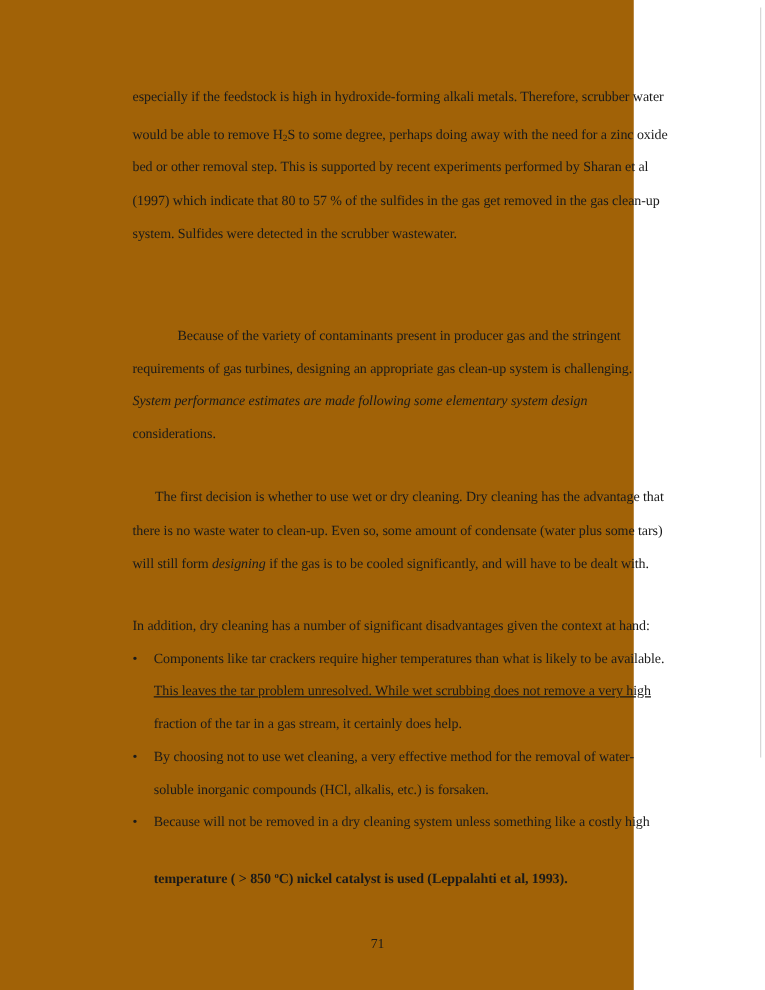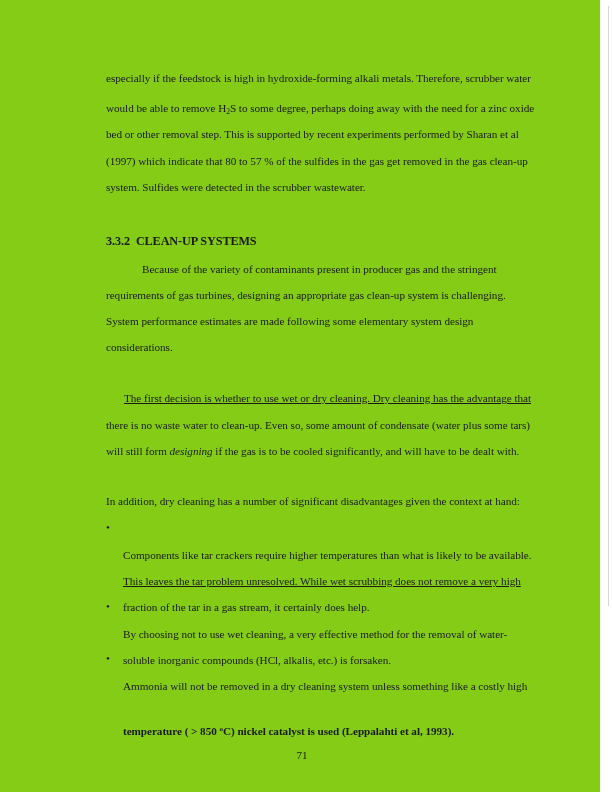--- a/index.html
+++ b/index.html
@@ -11,22 +11,22 @@
       width: 612px;
       height: 792px;
       position: relative;
       overflow: hidden;
       font-family: "Liberation Serif", "DejaVu Serif", serif;
       color: #1a1a1a;
     }
     .page {
       position: absolute;
       left: 0; top: 0;
-      width: 600px; height: 792px;
-      background: #84cc16;
+      width: 507px; height: 792px;
+      background: #a16207;
     }
     .scan-edge {
       position: absolute;
       left: 608px;
       top: 6px;
       width: 1px;
       height: 600px;
       background: #d8d8d8;
     }
     .line {
@@ -55,21 +55,20 @@
       font-size: 11.2px;
       line-height: 14px;
     }
     .bline {
       position: absolute;
       left: 123px;
       font-size: 11.2px;
       line-height: 14px;
       white-space: nowrap;
       letter-spacing: -0.05px;
-      margin-top: 28px;
     }
     sub { font-size: 7.5px; vertical-align: -2px; line-height: 0; }
     sup { font-size: 7px; vertical-align: 4px; line-height: 0; }
     em { font-style: italic; }
     .page-number {
       position: absolute;
       left: 0;
       width: 612px;
       top: 749px;
       text-align: center;
@@ -84,51 +83,48 @@
   <div class="scan-edge"></div>
 
   <div>
     <div class="line" style="top:71px;">especially if the feedstock is high in hydroxide-forming alkali metals.  Therefore, scrubber water</div>
     <div class="line" style="top:101px;"><span>would be able to remove H</span><sub>2</sub><span>S to some degree, perhaps doing away with the need for a zinc oxide</span></div>
     <div class="line" style="top:127px;">bed or other removal step.  This is supported by recent experiments performed by Sharan et al</div>
     <div class="line" style="top:154px;">(1997) which indicate that 80 to 57 % of the sulfides in the gas get removed in the gas clean-up</div>
     <div class="line" style="top:180px;">system.  Sulfides were detected in the scrubber wastewater.</div>
   </div>
 
-  <div class="heading">
-    <span class="num">3.3.2</span><span>CLEAN-UP SYSTEMS</span>
-  </div>
 
   <div>
     <div class="line indent" style="top:262px;">Because of the variety of contaminants present in producer gas and the stringent</div>
     <div class="line" style="top:288px;">requirements of gas turbines, designing an appropriate gas clean-up system is challenging.</div>
-    <div class="line" style="top:314px;">System performance estimates are made following some elementary system design</div>
+    <div class="line" style="top:314px;font-style:italic;">System performance estimates are made following some elementary system design</div>
     <div class="line" style="top:340px;">considerations.</div>
   </div>
 
   <div>
-    <div class="line indent-small" style="top:391px;text-decoration:underline;">The first decision is whether to use wet or dry cleaning.  Dry cleaning has the advantage that</div>
+    <div class="line indent-small" style="top:391px;">The first decision is whether to use wet or dry cleaning.  Dry cleaning has the advantage that</div>
     <div class="line" style="top:418px;">there is no waste water to clean-up.  Even so, some amount of condensate (water plus some tars)</div>
     <div class="line" style="top:444px;"><span>will still form </span><em>designing</em><span> if the gas is to be cooled significantly, and will have to be dealt with.</span></div>
     <div class="line" style="top:494px;">In addition, dry cleaning has a number of significant disadvantages given the context at hand:</div>
   </div>
 
   <div>
     <div>
       <div class="bullet" style="top:520px;">•</div>
       <div class="bline" style="top:520px;">Components like tar crackers require higher temperatures than what is likely to be available.</div>
       <div class="bline" style="top:546px;text-decoration:underline;">This leaves the tar problem unresolved.  While wet scrubbing does not remove a very high</div>
       <div class="bline" style="top:572px;">fraction of the tar in a gas stream, it certainly does help.</div>
     </div>
     <div>
       <div class="bullet" style="top:599px;">•</div>
       <div class="bline" style="top:599px;">By choosing not to use wet cleaning, a very effective method for the removal of water-</div>
       <div class="bline" style="top:625px;">soluble inorganic compounds (HCl, alkalis, etc.) is forsaken.</div>
     </div>
     <div>
       <div class="bullet" style="top:651px;">•</div>
-      <div class="bline" style="top:651px;">Ammonia will not be removed in a dry cleaning system unless something like a costly high</div>
+      <div class="bline" style="top:651px;">Because will not be removed in a dry cleaning system unless something like a costly high</div>
       <div class="bline" style="top:696px;font-weight:bold;"><span>temperature ( &gt; 850 </span><sup>o</sup><span>C) nickel catalyst is used (Leppalahti et al, 1993).</span></div>
     </div>
   </div>
 
   <div class="page-number">71</div>
 </div>
 
 </body></html>

